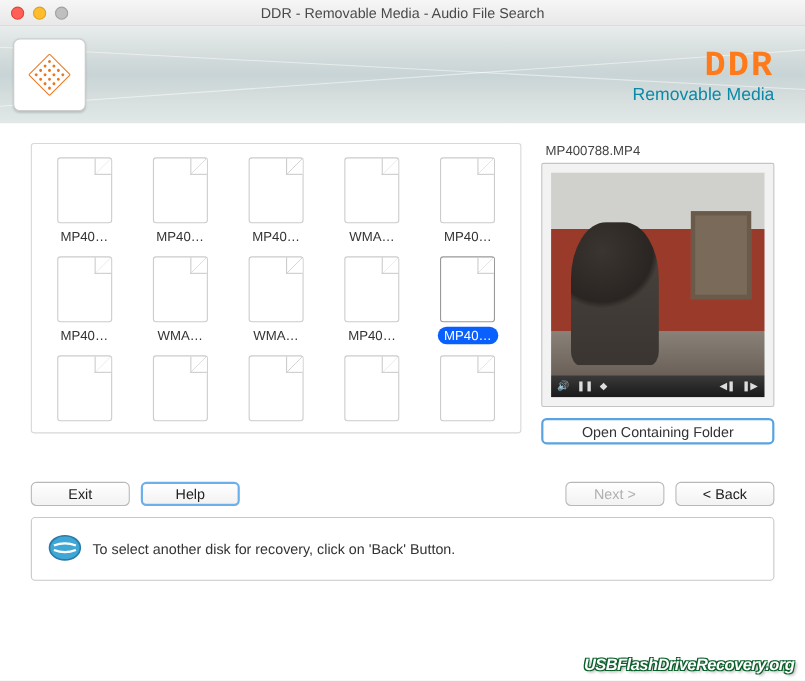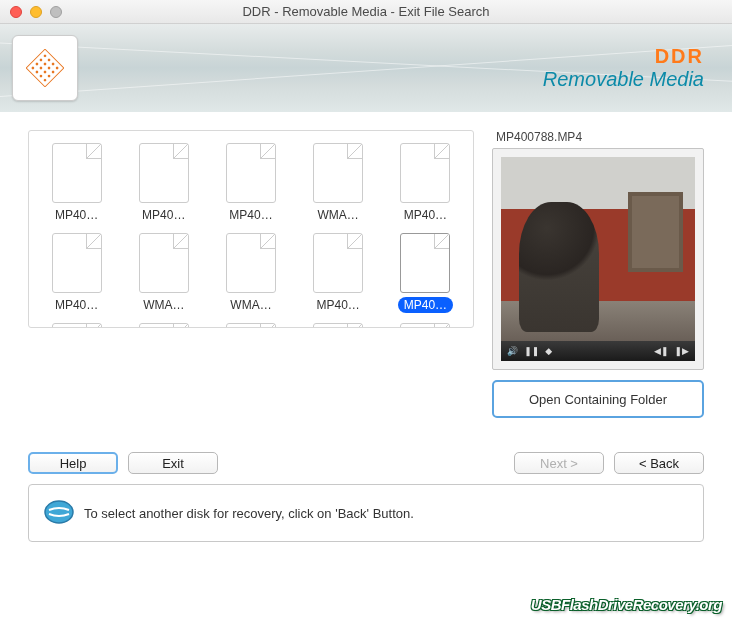--- a/index.html
+++ b/index.html
@@ -73,47 +73,46 @@
   border-radius: 6px;
   display: flex;
   align-items: center;
   justify-content: center;
   box-shadow: 0 1px 2px rgba(0,0,0,0.15);
   z-index: 1;
 }
 .logo-svg { width: 38px; height: 38px; }
 .brand { text-align: right; z-index: 1; }
 .brand-title {
-  font-size: 20px;
+  font-size: 32px;
   font-weight: bold;
   letter-spacing: 2px;
   color: #ff7a1a;
-  font-family: Liberation Sans, sans-serif;
+  font-family: Liberation Mono, monospace;
 }
 .brand-sub {
-  font-size: 20px;
+  font-size: 16px;
   color: #0b8aa8;
   font-weight: 500;
-  font-style: italic;
 }
 .content {
   flex: 1;
   padding: 18px 28px 0 28px;
   display: flex;
   flex-direction: column;
 }
 .main-row {
   display: flex;
   gap: 18px;
 }
 .file-grid-wrap {
   flex: 1;
   border: 1px solid #d8d8d8;
   background: #fff;
-  height: 198px;
+  height: 264px;
   overflow: hidden;
   border-radius: 3px;
 }
 .file-grid {
   display: grid;
   grid-template-columns: repeat(5, 1fr);
   gap: 6px 4px;
   padding: 10px 6px;
 }
 .file-item {
@@ -202,21 +201,21 @@
   align-items: center;
   justify-content: space-between;
   padding: 0 6px;
   color: #ddd;
   font-size: 9px;
 }
 .player-left, .player-right { display: flex; gap: 6px; align-items: center; }
 .player-icon { cursor: pointer; }
 .open-folder-btn {
   margin-top: 10px;
-  height: 38px;
+  height: 24px;
   border: 2.5px solid #5aa3e0;
   border-radius: 5px;
   background: #fff;
   font-size: 13px;
   color: #333;
   cursor: pointer;
   width: 100%;
 }
 .bottom-section {
   margin-top: 34px;
@@ -275,21 +274,21 @@
 <body>
 
 <div class="window">
 
   <div class="titlebar">
     <div class="traffic-lights">
       <div class="tl red"></div>
       <div class="tl yellow"></div>
       <div class="tl green"></div>
     </div>
-    <div class="titlebar-title">DDR - Removable Media - Exit File Search</div>
+    <div class="titlebar-title">DDR - Removable Media - Audio File Search</div>
   </div>
 
   <div class="header-banner">
     <div class="logo-box">
       <svg class="logo-svg" viewBox="0 0 40 40">
         <g transform="translate(20 20) rotate(45)">
           <rect x="-14" y="-14" width="28" height="28" fill="none" stroke="#e87722" stroke-width="1"></rect>
           <g fill="#e87722">
             <circle cx="-9" cy="-9" r="1.4"></circle>
               <circle cx="-3" cy="-9" r="1.4"></circle>
@@ -402,22 +401,22 @@
             </div>
           </div>
         </div>
         <button class="open-folder-btn">Open Containing Folder</button>
       </div>
 
     </div>
 
     <div class="bottom-section">
       <div class="button-row">
+        <button class="mac-btn">Exit</button>
         <button class="mac-btn primary">Help</button>
-        <button class="mac-btn">Exit</button>
         <div class="spacer"></div>
         <button class="mac-btn" disabled="">Next &gt;</button>
         <button class="mac-btn">&lt; Back</button>
       </div>
       <div class="hint-box">
         <span class="hint-icon">
           <svg viewBox="0 0 32 32">
             <ellipse cx="16" cy="16" rx="14" ry="11" fill="#3fa7d6" stroke="#2a7aa8" stroke-width="1.5"></ellipse>
             <path d="M6 14 Q16 10 26 14" stroke="#fff" stroke-width="2" fill="none"></path>
             <path d="M6 18 Q16 22 26 18" stroke="#fff" stroke-width="2" fill="none"></path>

